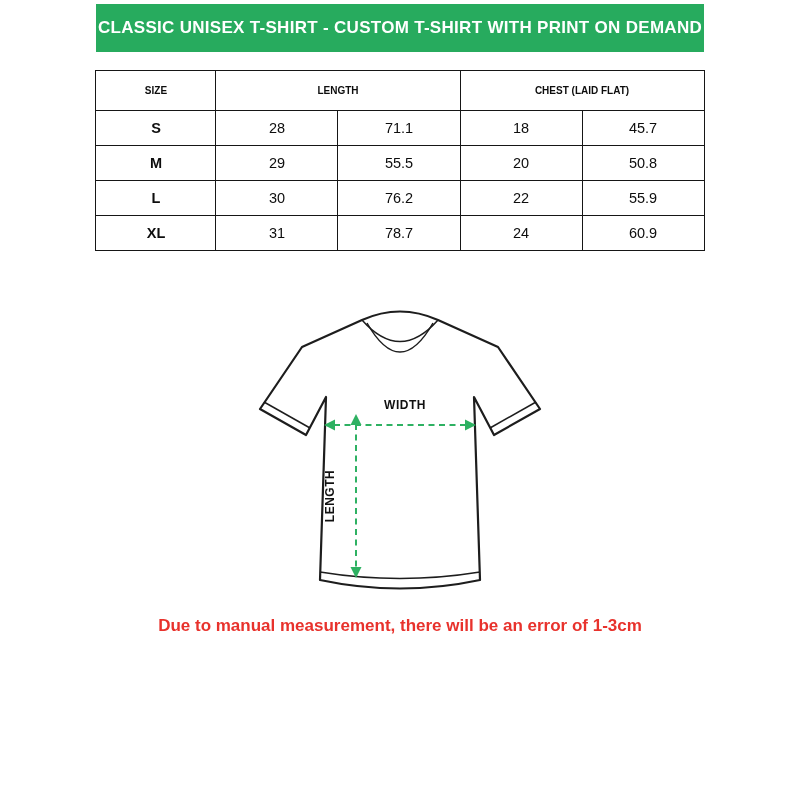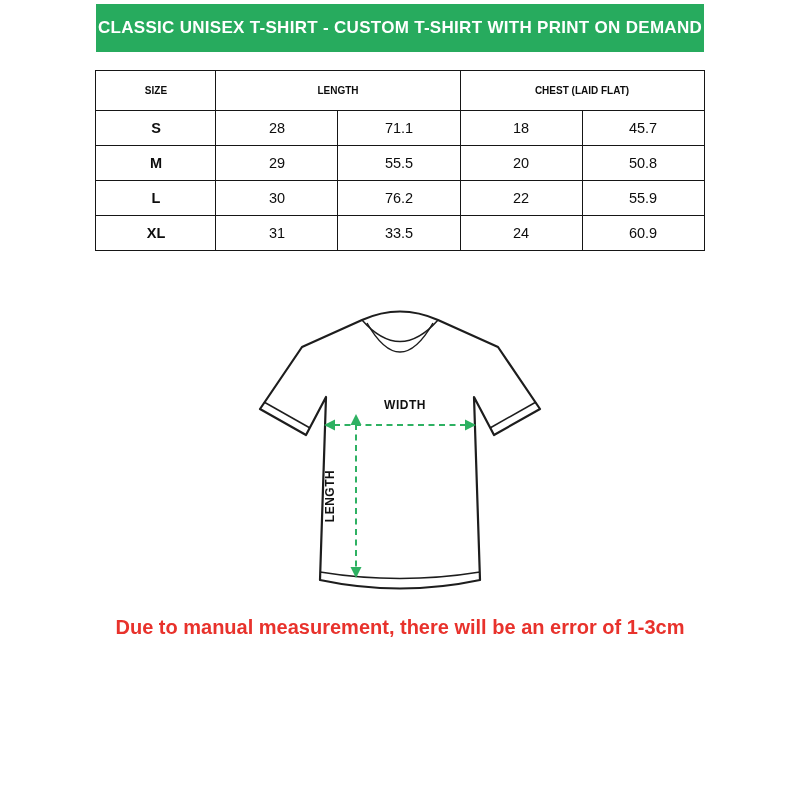--- a/index.html
+++ b/index.html
@@ -36,21 +36,21 @@
 
   .diagram-wrap { display: flex; justify-content: center; margin-top: 46px; text-align: right; }
   .tshirt-svg { width: 300px; height: 305px; display: block; }
   .tshirt-svg text {
     font-family: "Liberation Sans", sans-serif;
     font-weight: bold; font-size: 12px; fill: #111111; letter-spacing: 0.5px;
   }
 
   .note {
     margin-top: 14px; text-align: center;
-    color: #e8322c; font-weight: bold; font-size: 20px;
+    color: #e8322c; font-weight: bold; font-size: 17px;
   }
 </style>
 </head>
 <body>
 
 <div class="page">
 
   <div class="banner">
     <span>CLASSIC UNISEX T-SHIRT - CUSTOM T-SHIRT WITH PRINT ON DEMAND</span>
   </div>
@@ -88,21 +88,21 @@
       <tr>
         <td class="size-col">L</td>
         <td>30</td>
         <td>76.2</td>
         <td>22</td>
         <td>55.9</td>
       </tr>
       <tr>
         <td class="size-col">XL</td>
         <td>31</td>
-        <td>33.5</td>
+        <td>78.7</td>
         <td>24</td>
         <td>60.9</td>
       </tr>
     </tbody>
   </table>
 
   <div class="diagram-wrap">
     <svg class="tshirt-svg" viewBox="0 0 300 305" xmlns="http://www.w3.org/2000/svg">
 
       <g fill="#ffffff" stroke="#1d1d1d" stroke-width="2.2" stroke-linejoin="round">

